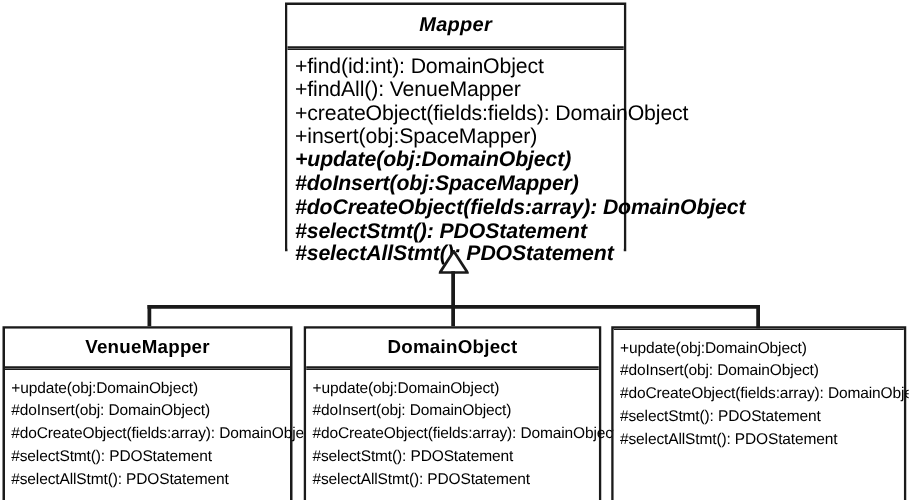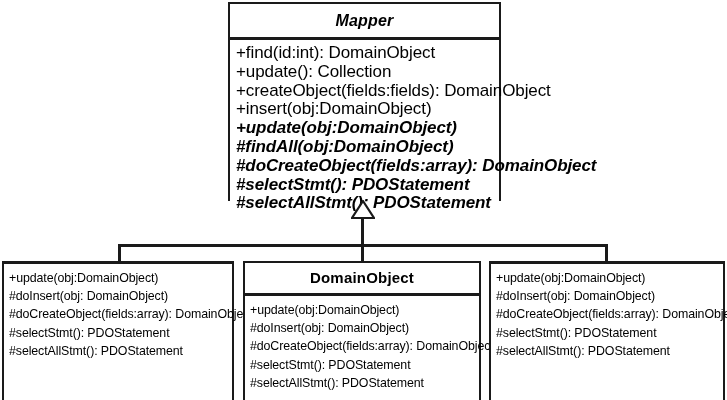--- a/index.html
+++ b/index.html
@@ -130,41 +130,42 @@
 </style>
 </head>
 <body>
 
 <div id="diagram">
 
   <div class="uml-class" id="cls-mapper">
     <div class="uml-title abstract">Mapper</div>
     <div class="uml-compartment">
       <div class="uml-op">+find(id:int): DomainObject</div>
-      <div class="uml-op">+update(): Collection</div>
+      <div class="uml-op">+findAll(): VenueMapper</div>
       <div class="uml-op">+createObject(fields:fields): DomainObject</div>
-      <div class="uml-op">+insert(obj:DomainObject)</div>
+      <div class="uml-op">+insert(obj:SpaceMapper)</div>
       <div class="uml-op abstract">+update(obj:DomainObject)</div>
-      <div class="uml-op abstract">#findAll(obj:DomainObject)</div>
+      <div class="uml-op abstract">#doInsert(obj:SpaceMapper)</div>
       <div class="uml-op abstract">#doCreateObject(fields:array): DomainObject</div>
       <div class="uml-op abstract">#selectStmt(): PDOStatement</div>
       <div class="uml-op abstract">#selectAllStmt(): PDOStatement</div>
     </div>
   </div>
 
   <svg id="gen-triangle-outline" viewBox="0 0 24 19">
     <polygon points="12,1 23,18 1,18" fill="#ffffff" stroke="#1a1a1a" stroke-width="2.2" stroke-linejoin="miter"></polygon>
   </svg>
   <div id="gen-stem"></div>
   <div id="gen-bar"></div>
   <div class="gen-drop" id="gen-drop-left"></div>
   <div class="gen-drop" id="gen-drop-mid"></div>
   <div class="gen-drop" id="gen-drop-right"></div>
 
   <div class="uml-class uml-child" id="cls-venuemapper">
+    <div class="uml-title">VenueMapper</div>
     <div class="uml-compartment">
       <div class="uml-op">+update(obj:DomainObject)</div>
       <div class="uml-op">#doInsert(obj: DomainObject)</div>
       <div class="uml-op">#doCreateObject(fields:array): DomainObject</div>
       <div class="uml-op">#selectStmt(): PDOStatement</div>
       <div class="uml-op">#selectAllStmt(): PDOStatement</div>
     </div>
   </div>
 
   <div class="uml-class uml-child" id="cls-spacemapper">

